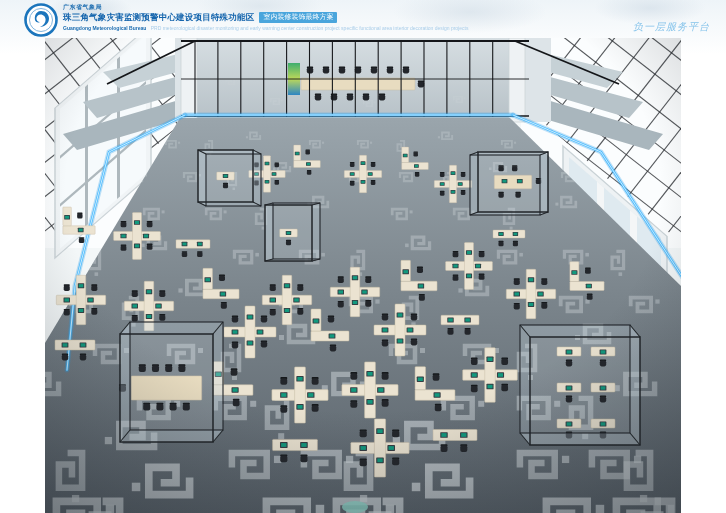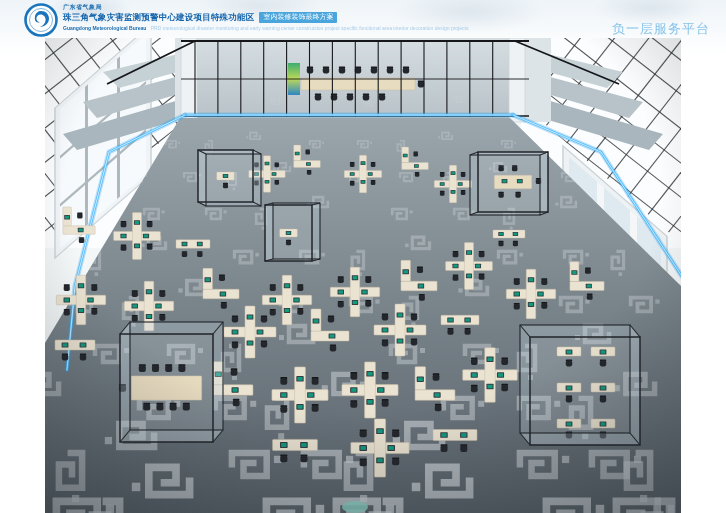--- a/index.html
+++ b/index.html
@@ -16,21 +16,21 @@
   .header{position:absolute;left:0;top:0;width:726px;height:38px;z-index:5;}
   .logo{position:absolute;left:24px;top:3px;width:34px;height:34px;}
   .htext{position:absolute;left:63px;top:4px;white-space:nowrap;}
   .bureau-cn{font-size:6px;font-weight:bold;color:#1b6cb0;letter-spacing:.5px;line-height:7px;}
   .title-row{display:flex;align-items:center;gap:5px;margin-top:1px;}
   .title-cn{font-size:8.5px;font-weight:bold;color:#1565ad;letter-spacing:.2px;line-height:11px;}
   .badge{font-size:7px;color:#ffffff;background:#49a5dc;padding:1px 4px 2px 4px;border-radius:1px;line-height:8px;}
   .en-row{margin-top:2px;font-size:5px;line-height:6px;}
   .bureau-en{font-weight:bold;color:#1b6cb0;}
   .subtitle-en{color:#a9cdE9;color:#a9cde9;margin-left:3px;}
-  .page-label{position:absolute;right:16px;top:20px;font-size:13px;color:#85c3ea;letter-spacing:1px;}
+  .page-label{position:absolute;right:16px;top:20px;font-size:10px;color:#85c3ea;letter-spacing:1px;font-style:italic;}
   .render{position:absolute;left:45px;top:38px;width:636px;height:475px;}
   svg{display:block;}
 </style>
 </head>
 <body>
 <div class="slide">
 
   <div class="sky"></div>
 
   <div class="header">

